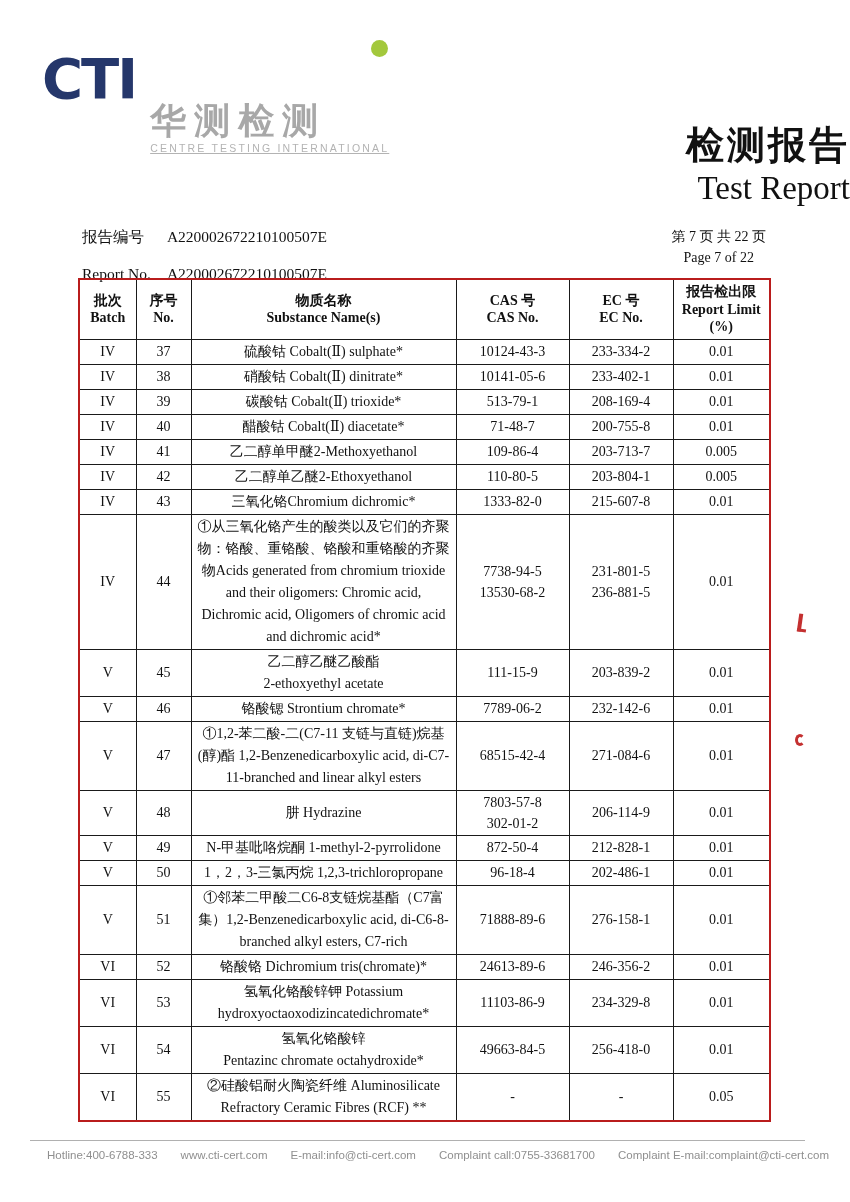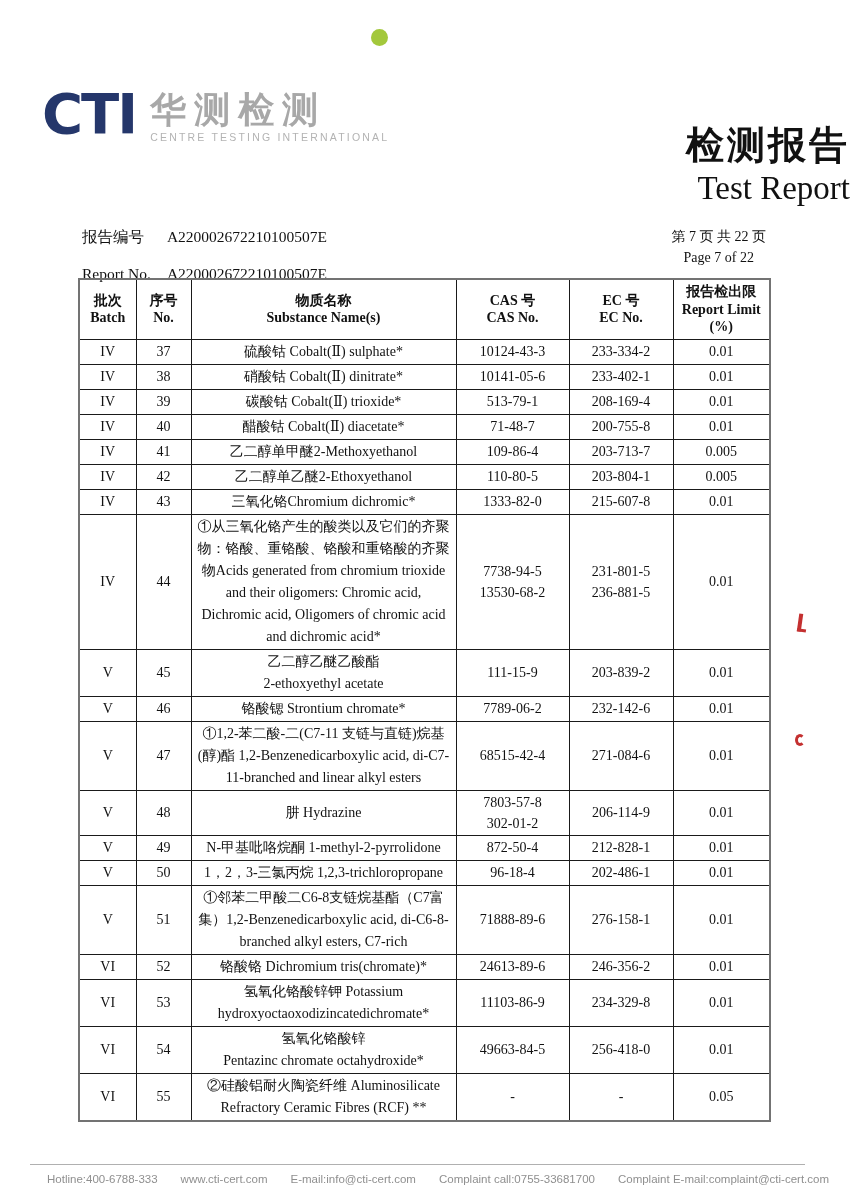--- a/index.html
+++ b/index.html
@@ -7,21 +7,21 @@
   body {
     position: relative;
     width: 850px;
     height: 1202px;
     overflow: hidden;
     font-family: "Liberation Serif", "DejaVu Serif", serif;
     color: #111;
   }
 
   
-  .logo { position: absolute; left: 42px; top: 29px; display: flex; align-items: flex-end; }
+  .logo { position: absolute; left: 42px; top: 40px; display: flex; align-items: flex-start; }
   .logo-cti {
     font-family: "DejaVu Sans", "Liberation Sans", sans-serif;
     font-weight: bold;
     font-size: 56px;
     line-height: 58px;
     letter-spacing: -2px;
     color: #25376b;
     position: relative;
     padding-top: 10px;
   }
@@ -43,41 +43,42 @@
     letter-spacing: 8px;
     color: #a8a8a8;
     margin-top: 46px;
   }
   .logo-en {
     font-family: "Liberation Sans", sans-serif;
     font-size: 10.5px;
     letter-spacing: 2.2px;
     color: #b3b3b3;
     margin-top: 2px;
+    text-decoration: underline;
   }
 
   
   .title-block { position: absolute; top: 122px; left: 0; width: 100%; text-align: right; }
   .title-zh { font-size: 38px; font-weight: bold; letter-spacing: 3px; line-height: 46px; }
   .title-en { font-size: 33px; font-weight: normal; line-height: 40px; }
 
   
   .meta { position: absolute; top: 226px; left: 82px; right: 84px; display: flex; justify-content: space-between; }
   .meta-left { display: grid; grid-template-columns: auto auto; column-gap: 30px; row-gap: 1px; font-size: 15.5px; line-height: 21px; gap: 16px; }
   .meta-right { text-align: center; font-size: 14px; line-height: 21px; }
 
   
   .report-table {
     position: absolute;
     top: 278px;
     left: 78px;
     width: 691px;
     border-collapse: collapse;
     table-layout: fixed;
-    border: 2px solid #737373;
+    border: 2px solid #b91c1c;
     font-size: 14px;
   }
   .report-table th, .report-table td {
     border: 1px solid #1a1a1a;
     text-align: center;
     vertical-align: middle;
     padding: 1px 3px;
     line-height: 21px;
     white-space: pre-line;
     overflow: hidden;
@@ -90,21 +91,21 @@
   .seal .frag { position: absolute; background: transparent; }
   .frag1 { top: 10px; left: 12px; width: 12px; height: 5px; background: #c43030; transform: rotate(-18deg); }
   .frag2 { top: 62px; left: 4px; width: 4px; height: 22px; background: #c43030; transform: rotate(12deg); }
   .frag3 { top: 66px; left: 12px; width: 9px; height: 18px; border-left: 4px solid #c43030; border-bottom: 3px solid #c43030; transform: rotate(8deg); }
   .frag4 { top: 128px; left: 10px; width: 10px; height: 6px; background: #c43030; transform: rotate(-25deg); }
   .frag5 { top: 172px; left: 2px; width: 4px; height: 16px; background: #c43030; transform: rotate(-10deg); }
   .frag6 { top: 186px; left: 9px; width: 10px; height: 12px; border: 3px solid #c43030; border-right-color: transparent; border-radius: 50%; }
   .frag7 { top: 230px; left: 10px; width: 9px; height: 5px; background: #c43030; transform: rotate(-15deg); }
 
   
-  .footer { position: absolute; top: 1164px; left: 0; width: 100%; }
+  .footer { position: absolute; top: 1140px; left: 0; width: 100%; }
   .footer-line { margin-left: 30px; width: 775px; border-top: 1px solid #b0b0b0; }
   .footer-items {
     margin-left: 47px;
     margin-top: 8px;
     display: flex;
     gap: 23px;
     font-family: "Liberation Sans", sans-serif;
     font-size: 11.5px;
     color: #8f8f8f;
     white-space: nowrap;

